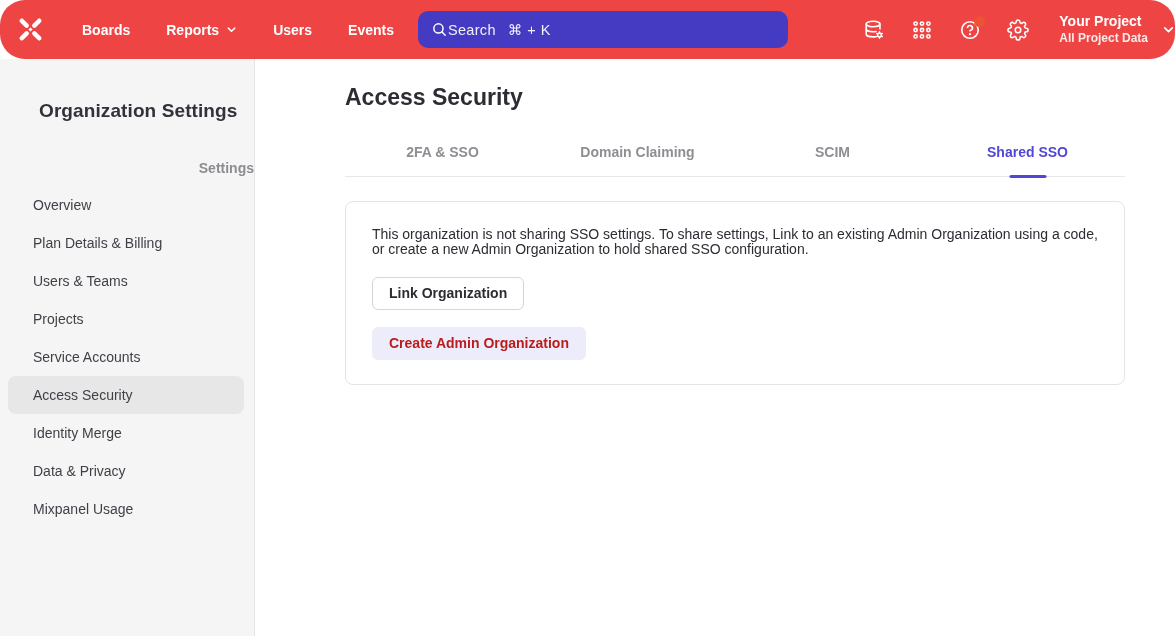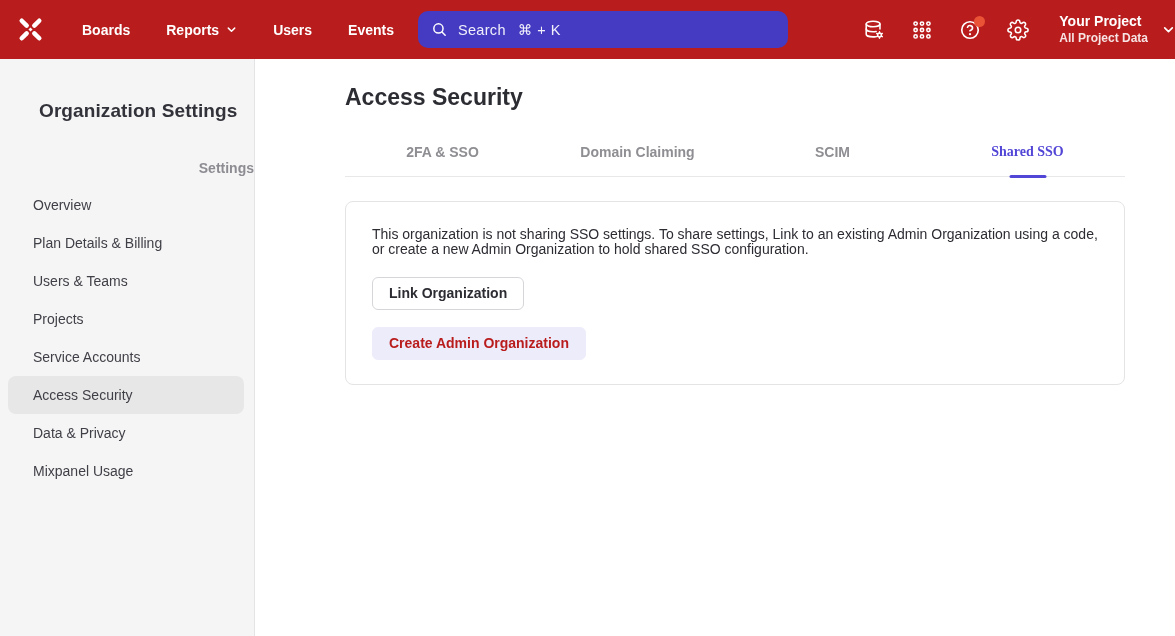--- a/index.html
+++ b/index.html
@@ -7,45 +7,46 @@
   body {
     font-family: "Liberation Sans", sans-serif;
     background: #ffffff;
     color: #2c2c33;
   }
 
   
   .topbar {
     position: relative;
     height: 59px;
-    background: #b91c1c;
+    background: #ef4444;
     display: flex;
     align-items: center;
     color: #ffffff;
+    border-radius: 25px;
   }
   .logo { margin-left: 17px; display: flex; align-items: center; }
   .top-nav { display: flex; align-items: center; margin-left: 38px; gap: 36px; }
   .top-nav-item {
     display: flex; align-items: center; gap: 7px;
     font-size: 14px; font-weight: 700; color: #ffffff;
     cursor: pointer; white-space: nowrap;
   }
   .searchbar {
     position: absolute;
     left: 418px; top: 11px;
     width: 370px; height: 37px;
     background: #443bc2;
     border-radius: 10px;
     display: flex; align-items: center;
     padding-left: 13px;
     color: rgba(255,255,255,0.92);
     font-size: 14.5px;
     cursor: text;
   }
-  .searchbar .ph { margin-left: 10px; letter-spacing: .3px; }
+  .searchbar .ph { letter-spacing: .3px; }
   .searchbar .shortcut { margin-left: 12px; letter-spacing: .5px; }
   .topbar-right {
     margin-left: auto;
     display: flex; align-items: center;
     gap: 26px;
   }
   .icon-btn { position: relative; display: flex; align-items: center; cursor: pointer; }
   .notif-dot {
     position: absolute; top: -3px; right: -4px;
     width: 11px; height: 11px; border-radius: 50%;
@@ -108,21 +109,21 @@
   }
   .tab {
     flex: 1;
     position: relative;
     text-align: center;
     padding: 2px 0 16px 0;
     font-size: 14px; font-weight: 700;
     color: #8e8e93;
     cursor: pointer;
   }
-  .tab.active { color: #5246d6; font-family: Liberation Serif, serif; }
+  .tab.active { color: #5246d6; }
   .tab-underline {
     position: absolute;
     left: 50%; bottom: -2px;
     transform: translateX(-50%);
     width: 37px; height: 3px;
     border-radius: 2px;
     background: #5246d6;
     display: none;
   }
   .tab.active .tab-underline { display: block; }
@@ -302,20 +303,23 @@
       <li class="side-item">
           <span>Projects</span>
         </li>
       <li class="side-item">
           <span>Service Accounts</span>
         </li>
       <li class="side-item active">
           <span>Access Security</span>
         </li>
       <li class="side-item">
+          <span>Identity Merge</span>
+        </li>
+      <li class="side-item">
           <span>Data &amp; Privacy</span>
         </li>
       <li class="side-item">
           <span>Mixpanel Usage</span>
         </li>
     </ul>
   </aside>
 
   <main class="main">
     <h1 class="page-title">Access Security</h1>

